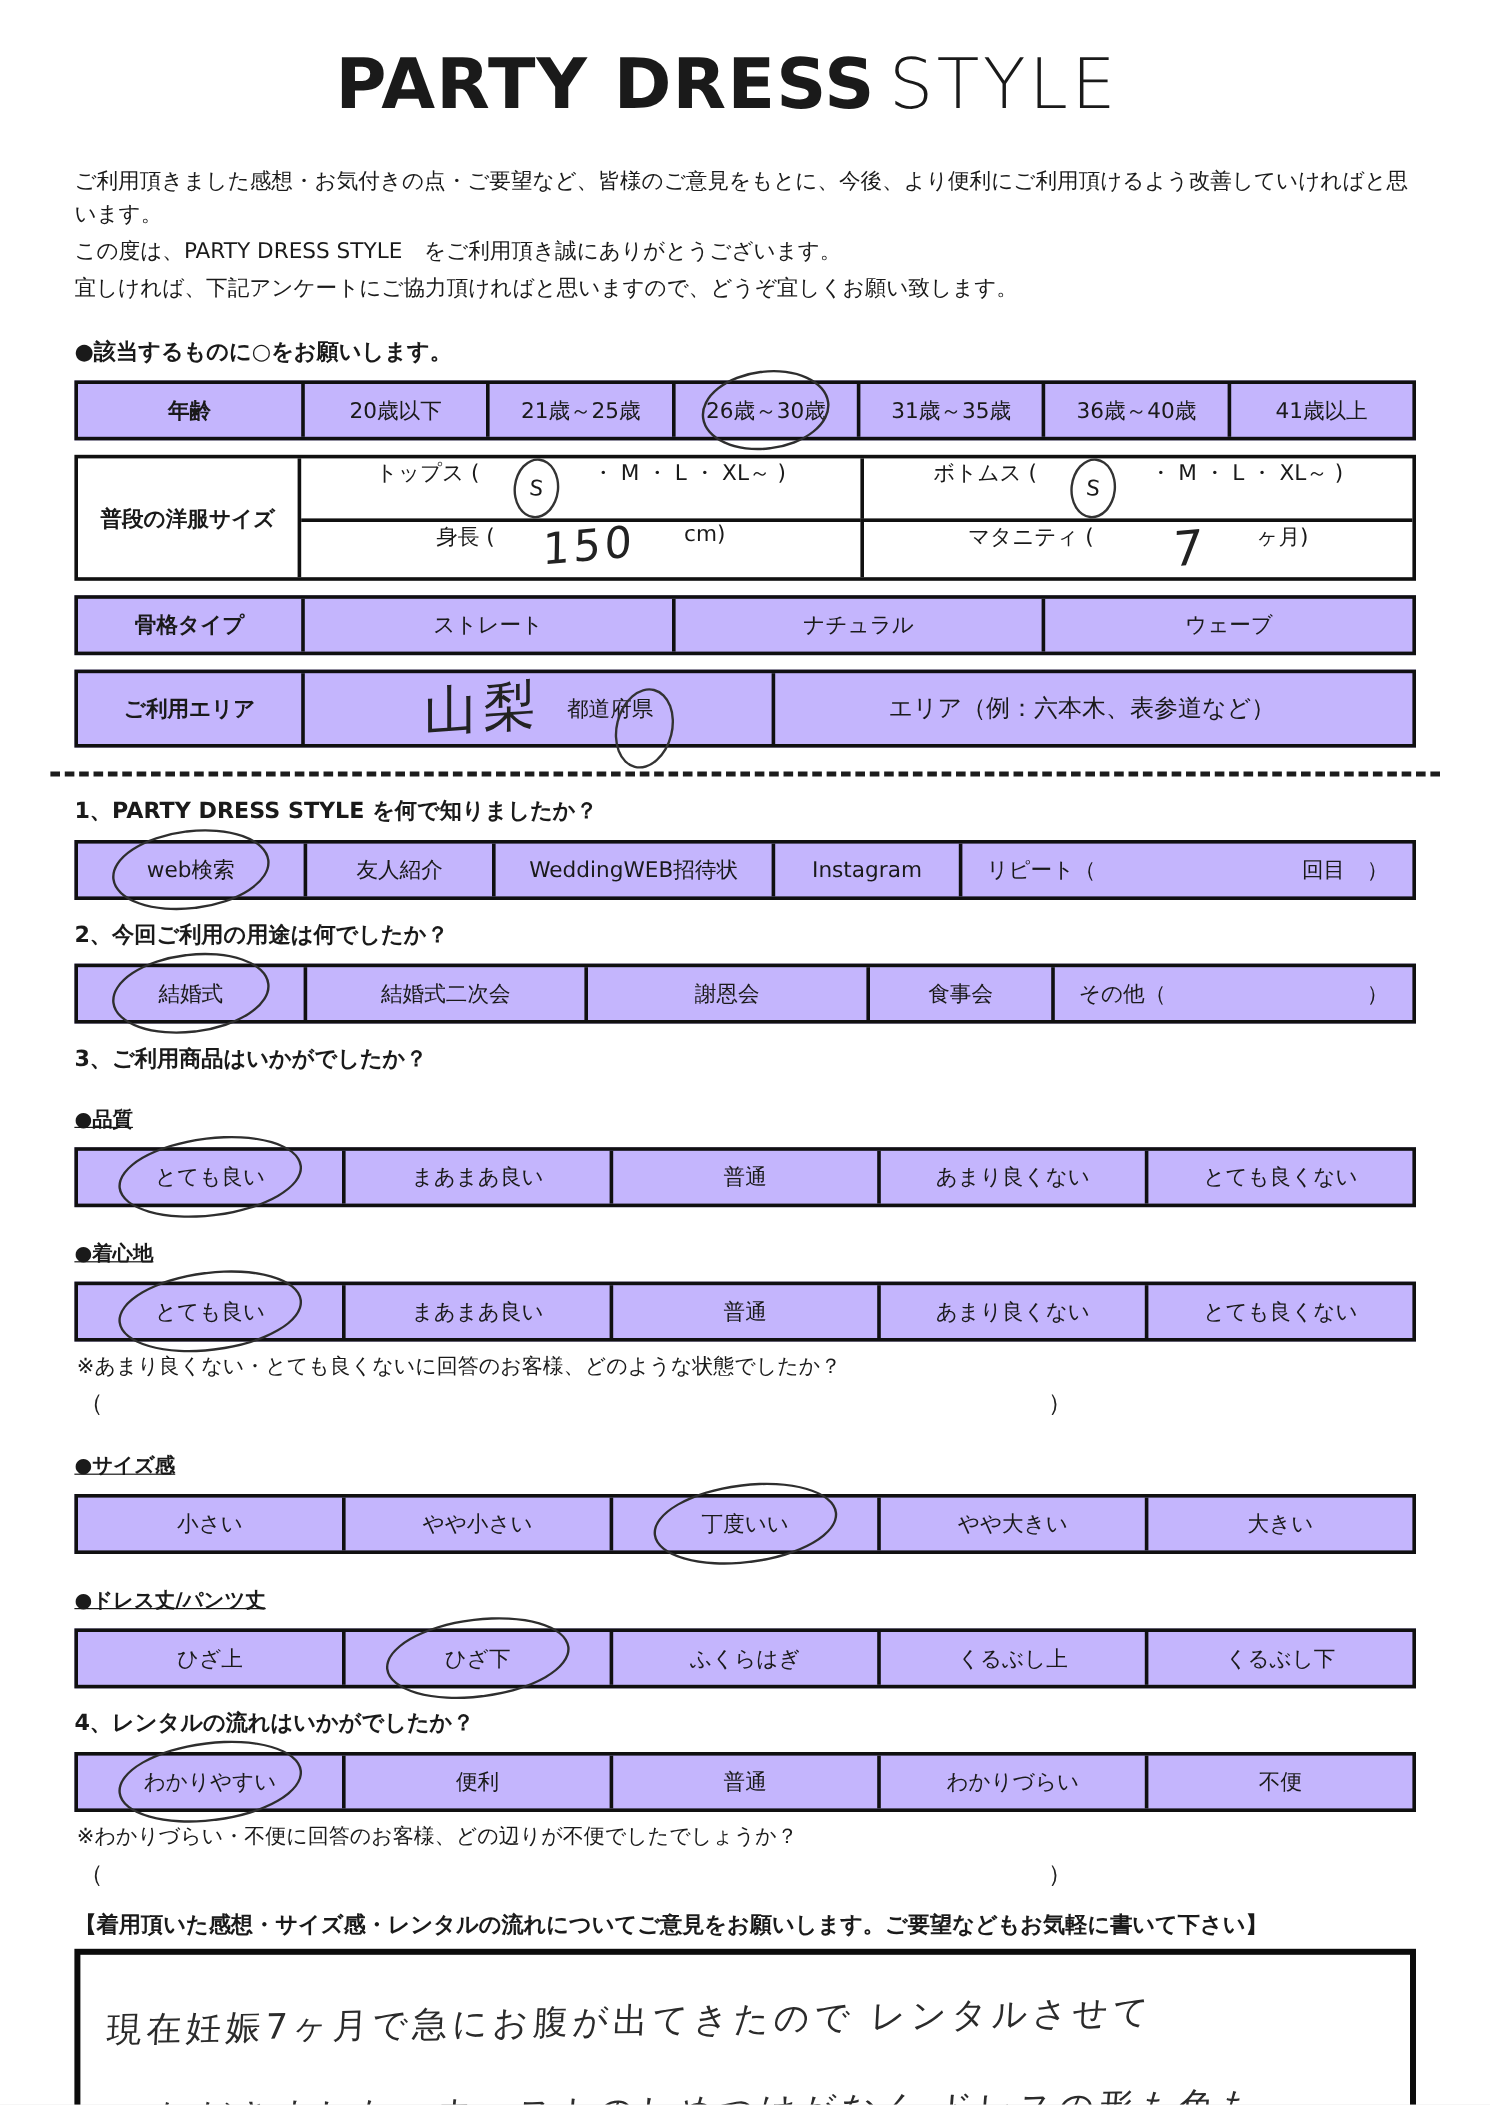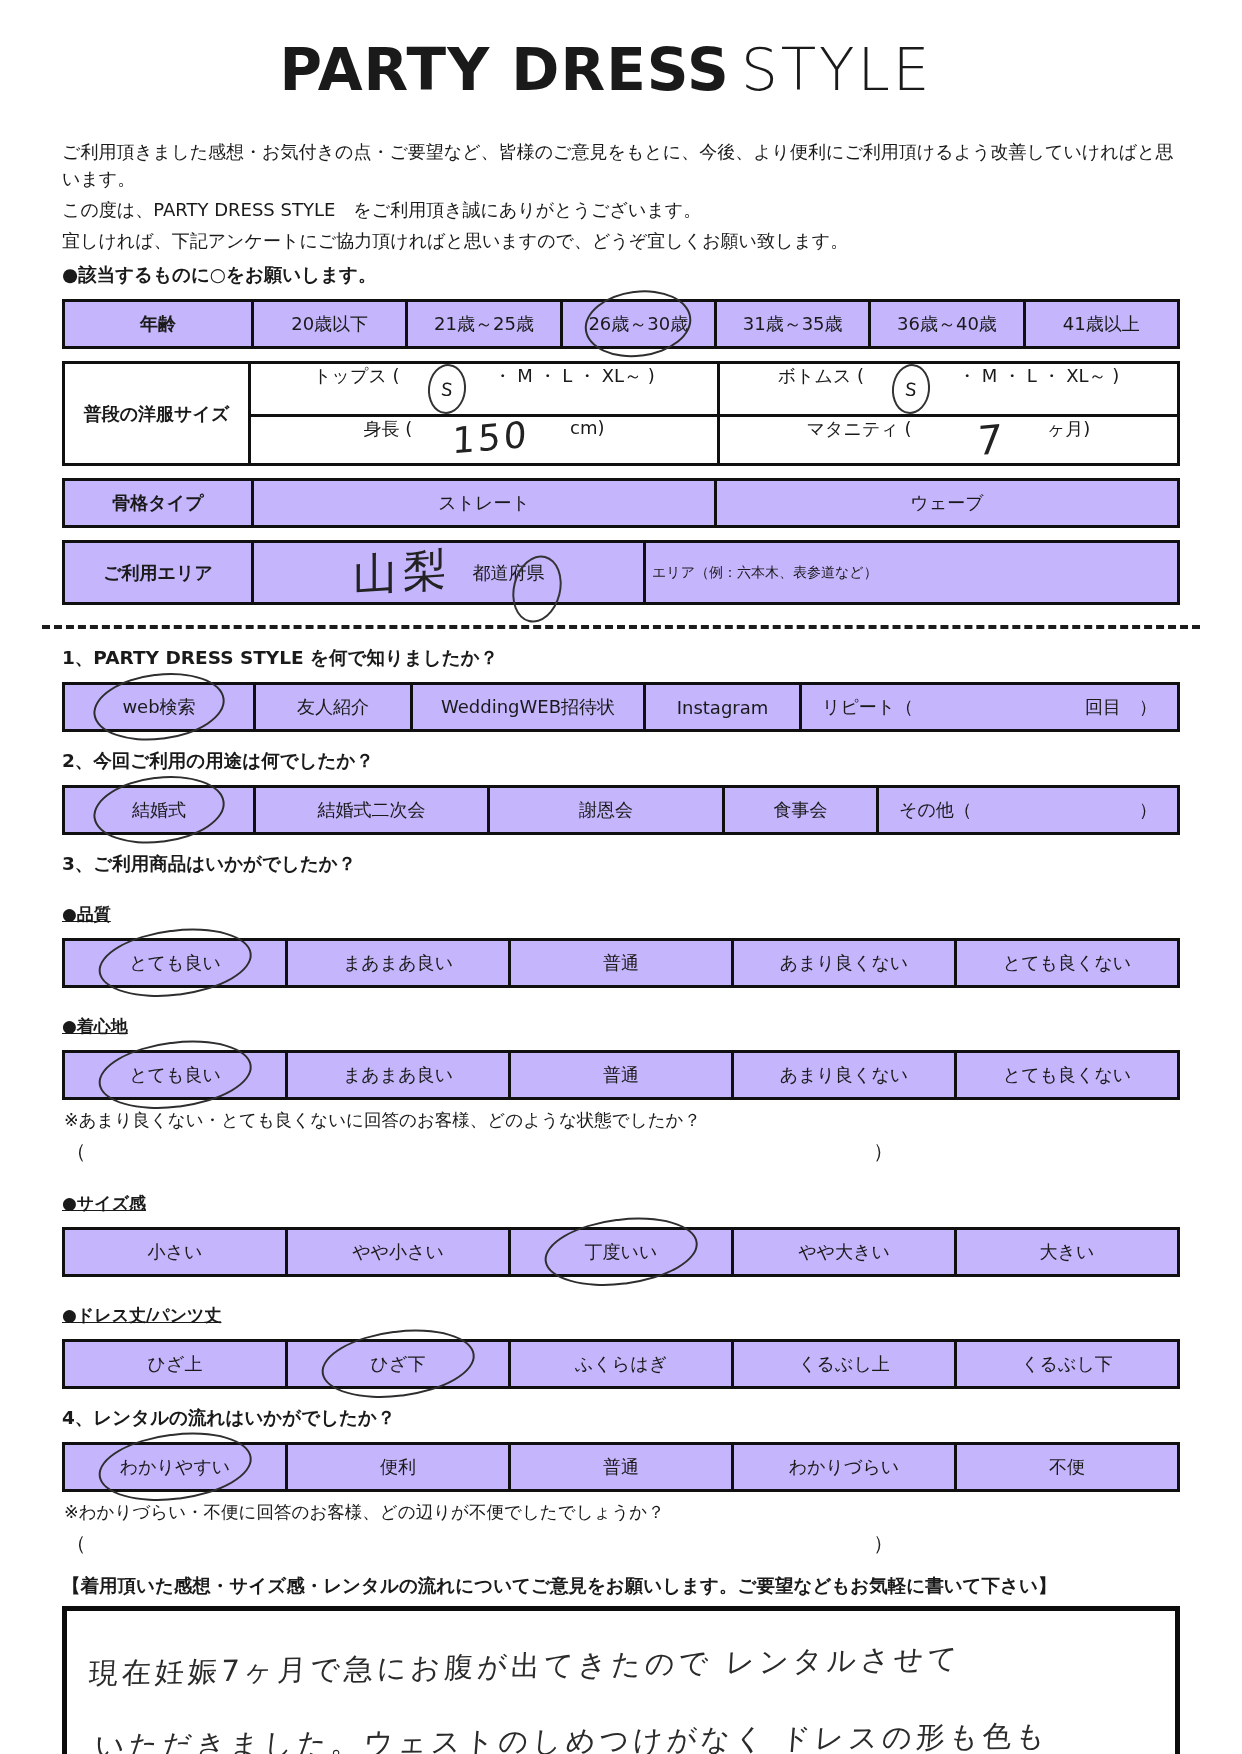--- a/index.html
+++ b/index.html
@@ -8,21 +8,21 @@
     padding:30px 62px 0 62px;position:relative;overflow:hidden;
     font-family:"DejaVu Sans","Liberation Sans",sans-serif;color:#1a1a1a;
   }
   
   .title{ text-align:center; margin:6px 30px 0 0; white-space:nowrap;}
   .title .t-bold{font-size:58px;font-weight:800;letter-spacing:1px;}
   .title .t-light{font-size:58px;font-weight:300;letter-spacing:3px;}
   
   .intro{margin-top:34px;font-size:18px;line-height:1.5;}
   .intro p{margin:0 0 4px 0;}
-  .instruction{margin:8px 0 0 0;font-weight:700;font-size:18.5px;}
+  .instruction{margin:26px 0 0 0;font-weight:700;font-size:18.5px;}
   
   .tbl{border:3px solid #101010;display:flex;margin-top:12px;background:#c4b5fd;}
   .cell{position:relative;display:flex;align-items:center;justify-content:center;
         min-height:44px;font-size:18px;padding:0 6px;box-sizing:border-box;}
   .cell + .cell{border-left:3px solid #101010;}
   .cell.head{font-weight:700;}
   .cell.split{justify-content:space-between;padding:0 20px;}
   #age-row .cell:first-child{flex:0 0 186px;}
   #age-row .cell.opt{flex:1;}
   #skel-row .cell:first-child{flex:0 0 186px;}
@@ -42,21 +42,21 @@
   .size-tbl{border:3px solid #101010;display:grid;grid-template-columns:186px 466px 1fr;margin-top:12px;}
   .size-head{grid-row:1/3;display:flex;align-items:center;justify-content:center;
              font-weight:700;font-size:18px;border-right:3px solid #101010;}
   .sz{min-height:46px;display:flex;align-items:flex-start;justify-content:center;
       font-size:18px;gap:26px;position:relative;}
   .sz.c3{border-left:3px solid #101010;}
   .sz.r2{border-top:3px solid #101010;}
   
   #area-row .cell:nth-child(1){flex:0 0 186px;min-height:56px;}
   #area-row .cell:nth-child(2){flex:0 0 392px;gap:20px;}
-  #area-row .cell:nth-child(3){flex:1;justify-content:flex-start;padding-right:26px;font-size:14px;}
+  #area-row .cell:nth-child(3){flex:1;justify-content:center;padding-right:26px;font-size:20px;}
   
   .dashes{border-top:4px dashed #1c1c1c;margin:20px -20px 0 -20px;height:0;}
   
   .q-head{margin:16px 0 0 0;font-weight:700;font-size:18.5px;}
   .sub-label{margin:27px 0 0 0;font-weight:700;font-size:17px;text-decoration:underline;}
   .note{margin:8px 0 0 2px;font-size:17.5px;}
   .paren-line{display:flex;justify-content:space-between;width:74%;font-size:20px;
               margin:6px 0 0 4px;color:#222;}
   
   .sel-circle{position:absolute;left:50%;top:50%;width:68%;max-width:150px;height:142%;
@@ -146,20 +146,23 @@
       <span>ヶ月)</span>
     </div>
   </div>
 
   <div class="tbl" id="skel-row">
     <div class="cell head">骨格タイプ</div>
   <div class="cell opt">
         <span>ストレート</span>
       </div>
       <div class="cell opt">
+        <span>ナチュラル</span>
+      </div>
+      <div class="cell opt">
         <span>ウェーブ</span>
       </div>
     </div>
 
   <div class="tbl" id="area-row">
     <div class="cell head">ご利用エリア</div>
     <div class="cell">
       <span class="hw hw-area">山梨</span>
       <span class="pref-wrap">
         <span>都道府県</span>

